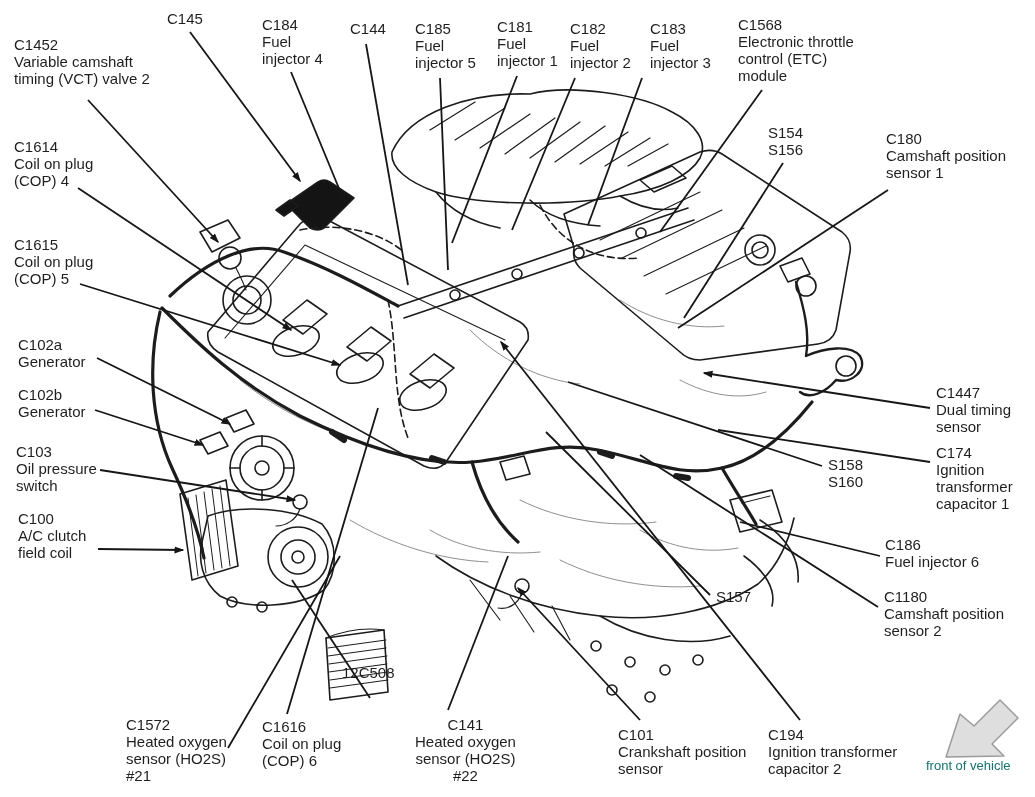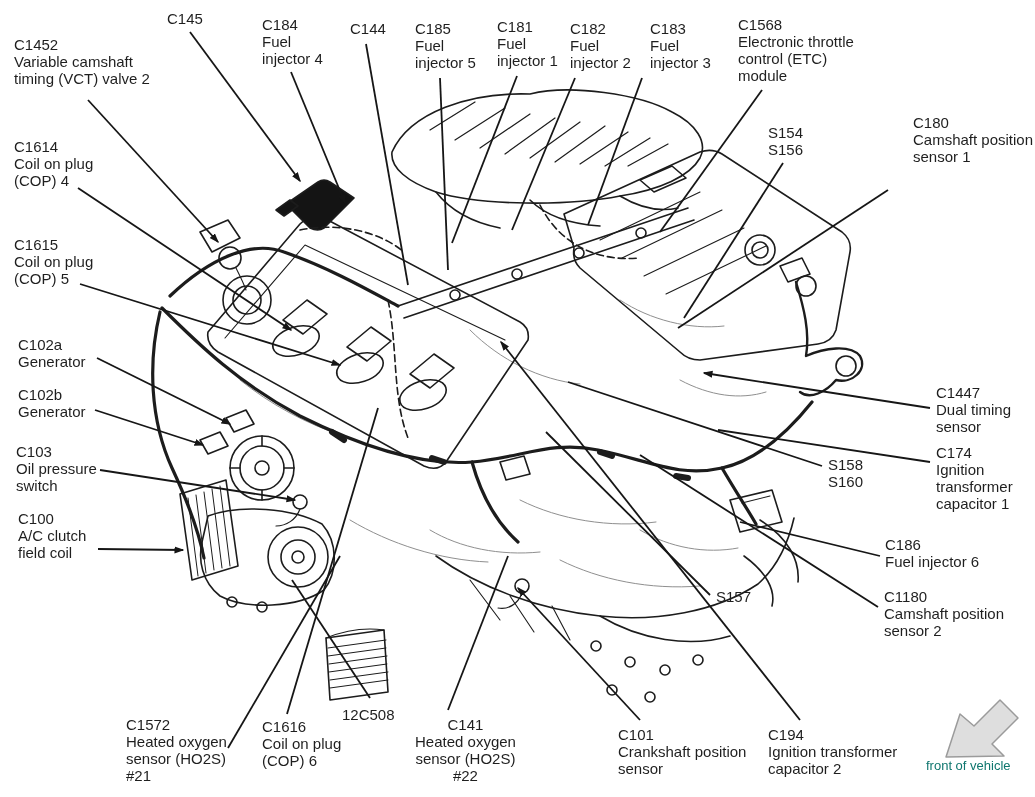--- a/index.html
+++ b/index.html
@@ -281,21 +281,21 @@
 injector 2</div>
       <div class="callout" style="left: 650px; top: 20px;">C183
 Fuel
 injector 3</div>
       <div class="callout" style="left: 738px; top: 16px;">C1568
 Electronic throttle
 control (ETC)
 module</div>
       <div class="callout" style="left: 768px; top: 124px;">S154
 S156</div>
-      <div class="callout" style="left: 886px; top: 114px; margin-left: 27px;">C180
+      <div class="callout" style="left: 886px; top: 130px;">C180
 Camshaft position
 sensor 1</div>
       <div class="callout" style="left: 936px; top: 384px;">C1447
 Dual timing
 sensor</div>
       <div class="callout" style="left: 936px; top: 444px;">C174
 Ignition
 transformer
 capacitor 1</div>
       <div class="callout" style="left: 828px; top: 456px;">S158
@@ -312,21 +312,21 @@
       <div class="callout" style="left: 768px; top: 726px;">C194
 Ignition transformer
 capacitor 2</div>
       <div class="callout" style="left: 126px; top: 716px;">C1572
 Heated oxygen
 sensor (HO2S)
 #21</div>
       <div class="callout" style="left: 262px; top: 718px;">C1616
 Coil on plug
 (COP) 6</div>
-      <div class="callout" style="left: 342px; top: 706px;">12C508</div>
+      <div class="callout" style="left: 342px; top: 664px;">12C508</div>
       <div class="callout" style="left: 415px; top: 716px; text-align: center;">C141
 Heated oxygen
 sensor (HO2S)
 #22</div>
     </div>
 
   <div class="front-label">front of vehicle</div>
 </div>
 
 </body></html>

